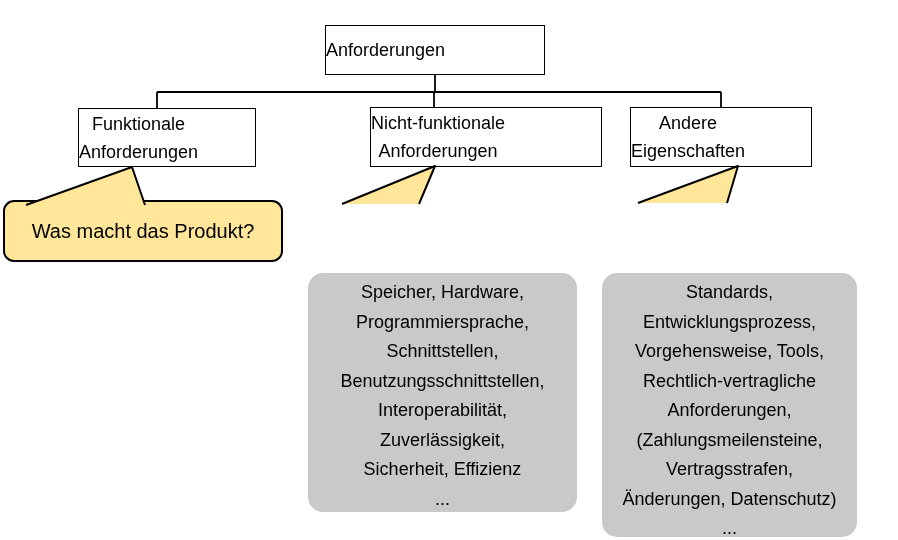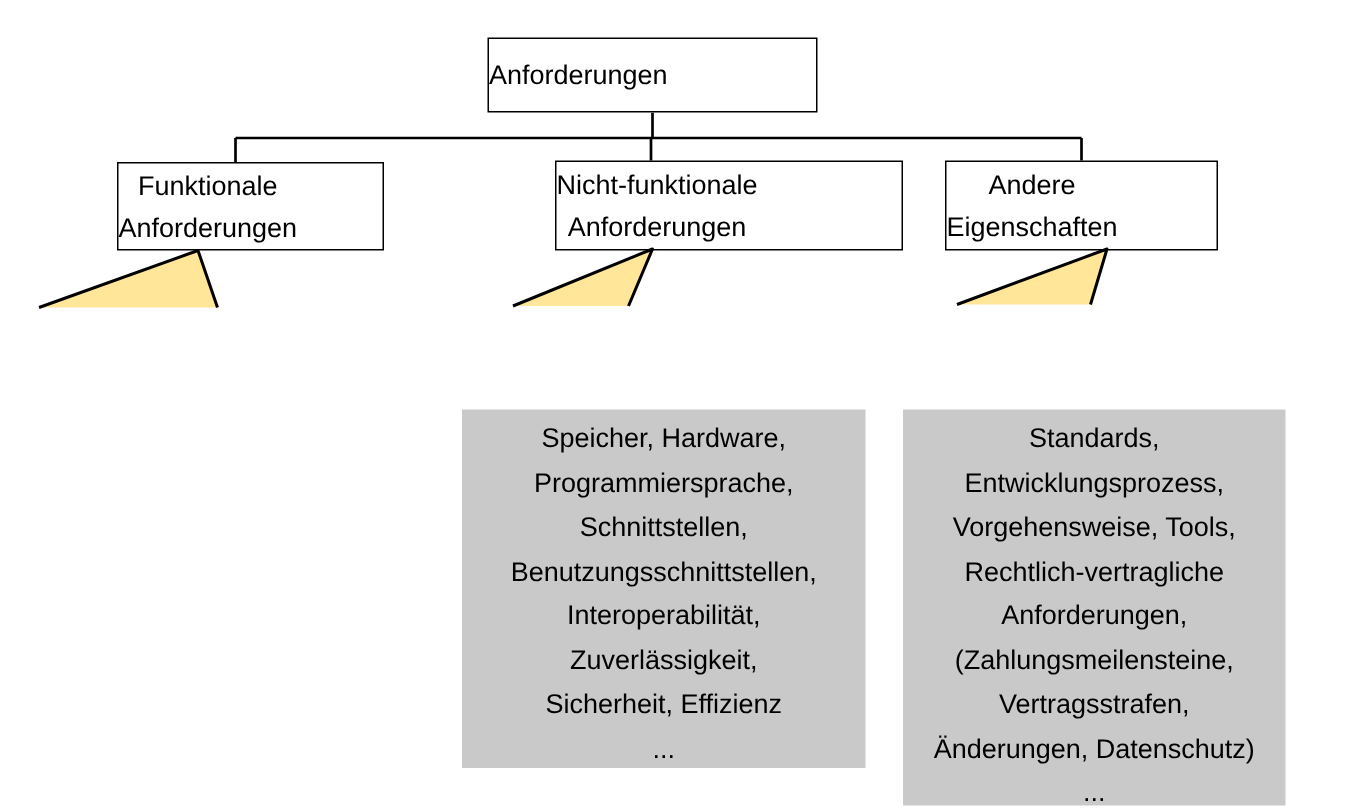--- a/index.html
+++ b/index.html
@@ -68,20 +68,21 @@
     z-index: 2;
     box-sizing: border-box;
     background: var(--panel-fill, #C9C9C9);
     display: flex;
     align-items: flex-start;
     justify-content: center;
     text-align: center;
     font-size: 18px;
     line-height: 29.5px;
     padding-top: 5px;
+    border-radius: 15px;
   }
   .panel .txt { white-space: pre-line; }
 
   
   #root-node   { left: 325px; top: 25px;  width: 220px; height: 50px; }
   #node-0      { left: 78px;  top: 108px; width: 178px; height: 59px; }
   #node-1      { left: 338px; top: 107px; width: 232px; height: 60px; margin-left: 32px; }
   #node-2      { left: 630px; top: 107px; width: 182px; height: 60px; }
   #bubble-0    { left: 3px;   top: 200px; width: 280px; height: 62px; }
   #bubble-1    { left: 313px; top: 198px; width: 259px; height: 65px; }
@@ -114,20 +115,23 @@
   <div class="node" id="node-1">
     <span class="txt">Nicht-funktionale
 Anforderungen</span>
   </div>
 
   <div class="node" id="node-2">
     <span class="txt">Andere
 Eigenschaften</span>
   </div>
 
+  <div class="bubble" id="bubble-0">
+    <span class="txt">Was macht das Produkt?</span>
+  </div>
 
 
 
   <div class="panel" id="panel-1">
     <span class="txt">Speicher, Hardware,
 Programmiersprache,
 Schnittstellen,
 Benutzungsschnittstellen,
 Interoperabilität,
 Zuverlässigkeit,

